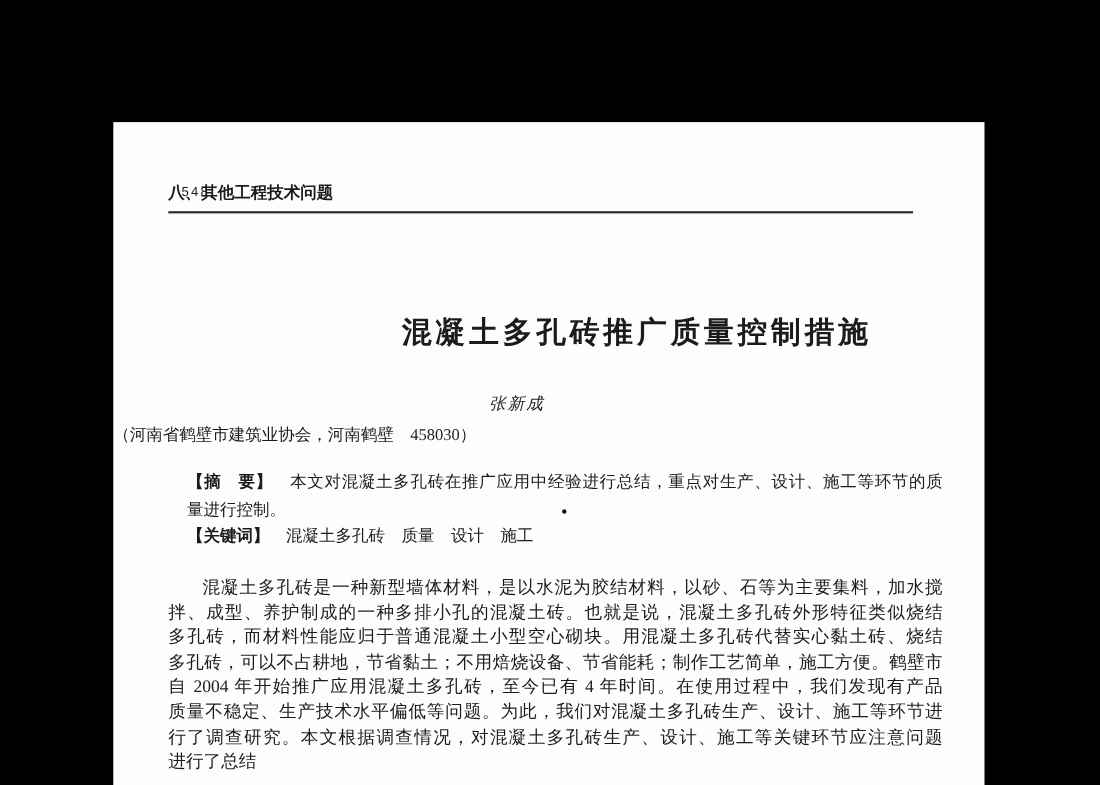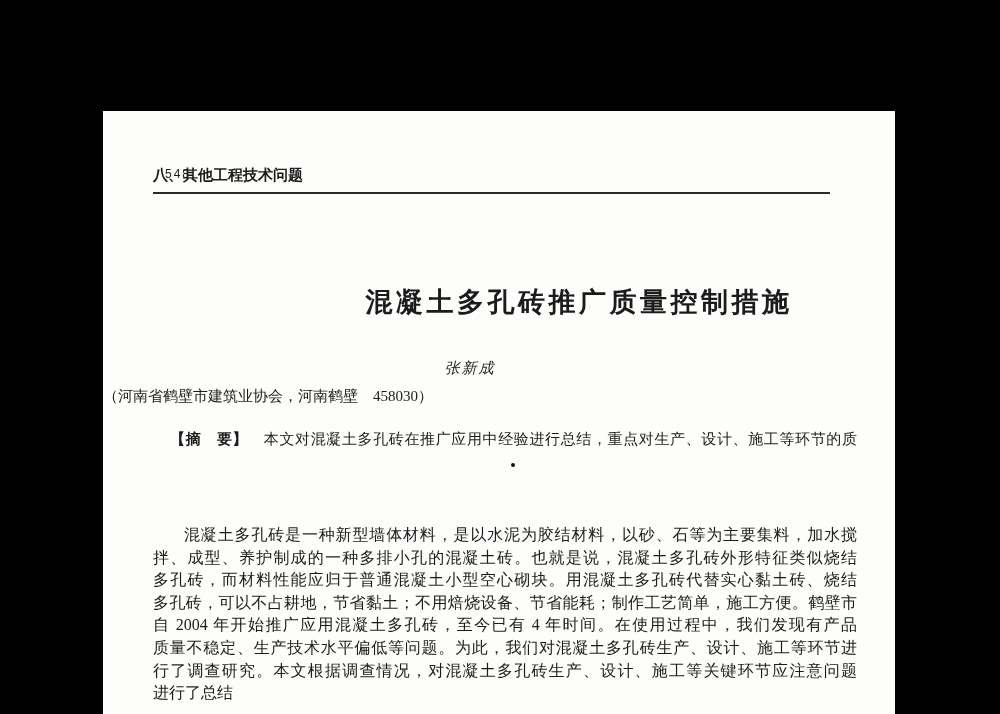--- a/index.html
+++ b/index.html
@@ -93,20 +93,24 @@
     <div class="head-rule"></div>
 
     <div class="article-title">混凝土多孔砖推广质量控制措施</div>
     <div class="article-author">张新成</div>
     <div class="article-affiliation">（河南省鹤壁市建筑业协会，河南鹤壁　458030）</div>
 
     <div class="abstract-block">
       <div class="abs-line just">
         <span class="abs-label">【摘　要】</span><span>　本文对混凝土多孔砖在推广应用中经验进行总结，重点对生产、设计、施工等环节的质</span>
       </div>
+      <div class="abs-line">量进行控制。</div>
+      <div class="abs-line">
+        <span class="abs-label">【关键词】</span><span>　混凝土多孔砖　质量　设计　施工</span>
+      </div>
     </div>
 
     <div class="ink-speck"></div>
 
     <div class="body-block">
       <div class="body-line first">混凝土多孔砖是一种新型墙体材料，是以水泥为胶结材料，以砂、石等为主要集料，加水搅</div>
       <div class="body-line">拌、成型、养护制成的一种多排小孔的混凝土砖。也就是说，混凝土多孔砖外形特征类似烧结</div>
       <div class="body-line">多孔砖，而材料性能应归于普通混凝土小型空心砌块。用混凝土多孔砖代替实心黏土砖、烧结</div>
       <div class="body-line">多孔砖，可以不占耕地，节省黏土；不用焙烧设备、节省能耗；制作工艺简单，施工方便。鹤壁市</div>
       <div class="body-line">自 2004 年开始推广应用混凝土多孔砖，至今已有 4 年时间。在使用过程中，我们发现有产品</div>

